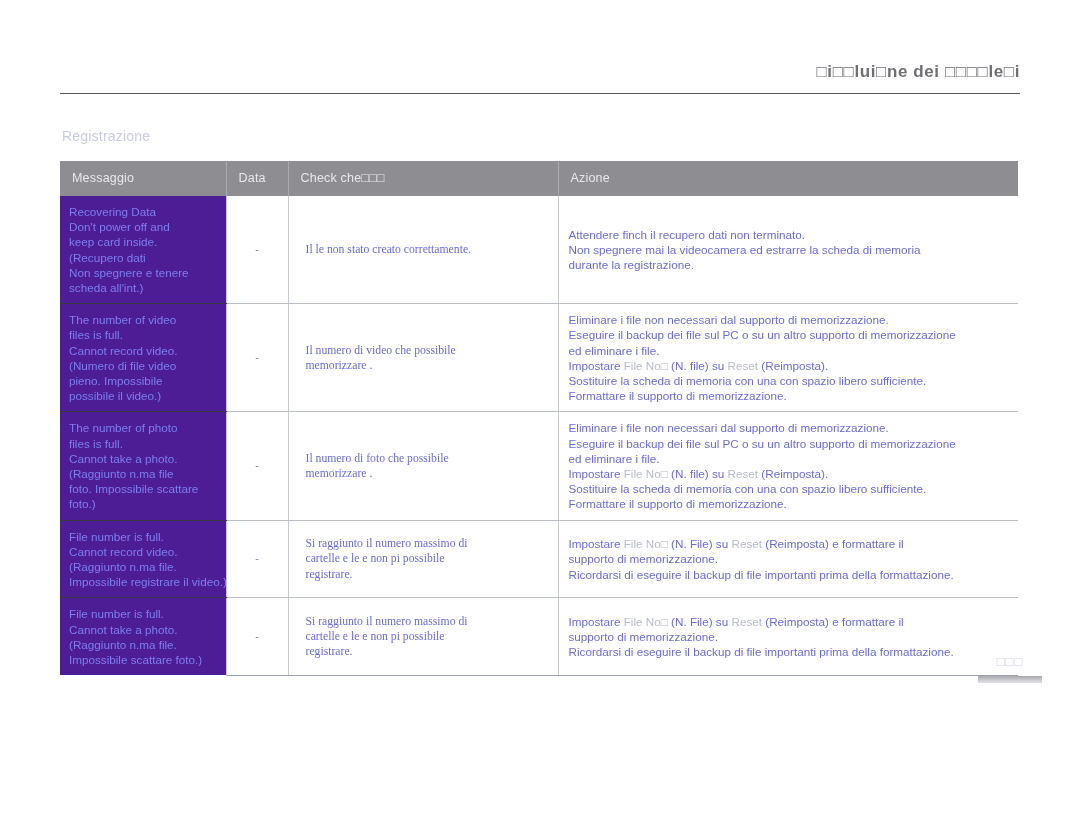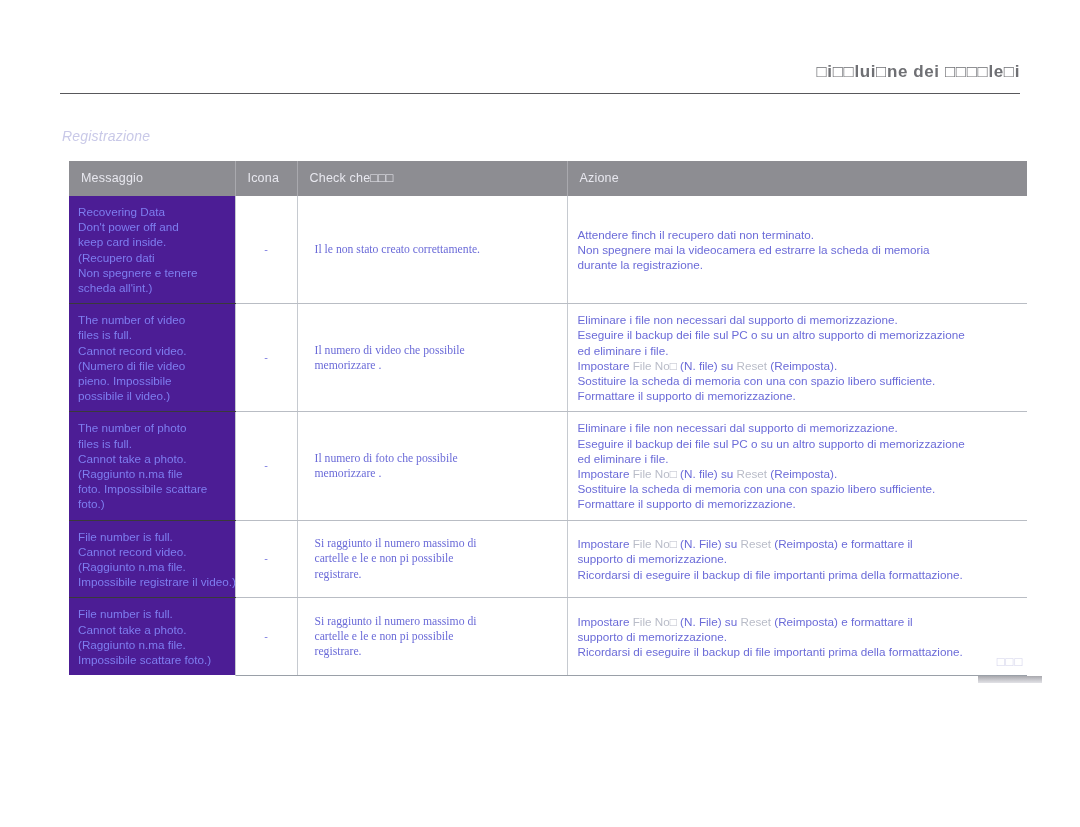--- a/index.html
+++ b/index.html
@@ -47,27 +47,26 @@
   }
 
   
   .section-title {
     position: absolute;
     left: 62px;
     top: 128px;
     font-size: 14px;
     color: #c9c9e8;
     letter-spacing: 0.2px;
-    font-style: italic;
   }
 
   
   .tbl {
     position: absolute;
-    left: 69px;
+    left: 60px;
     top: 161px;
     width: 958px;
     border-collapse: collapse;
     table-layout: fixed;
   }
   .tbl col.c-msg   { width: 166px; }
   .tbl col.c-icon  { width: 62px;  }
   .tbl col.c-desc  { width: 270px; }
   .tbl col.c-act   { width: 460px; }
 
@@ -192,21 +191,21 @@
   <table class="tbl">
     <colgroup>
       <col class="c-msg">
         <col class="c-icon">
         <col class="c-desc">
         <col class="c-act">
     </colgroup>
     <thead>
       <tr>
         <th>Messaggio</th>
-        <th>Icona</th>
+        <th>Data</th>
         <th>Check che□□□</th>
         <th>Azione</th>
       </tr>
     </thead>
     <tbody id="tbody">
         <tr>
           <td class="msg">
             <span class="line">Recovering Data</span>
             <span class="line">Don't power off and</span>
             <span class="line">keep card inside.</span>

